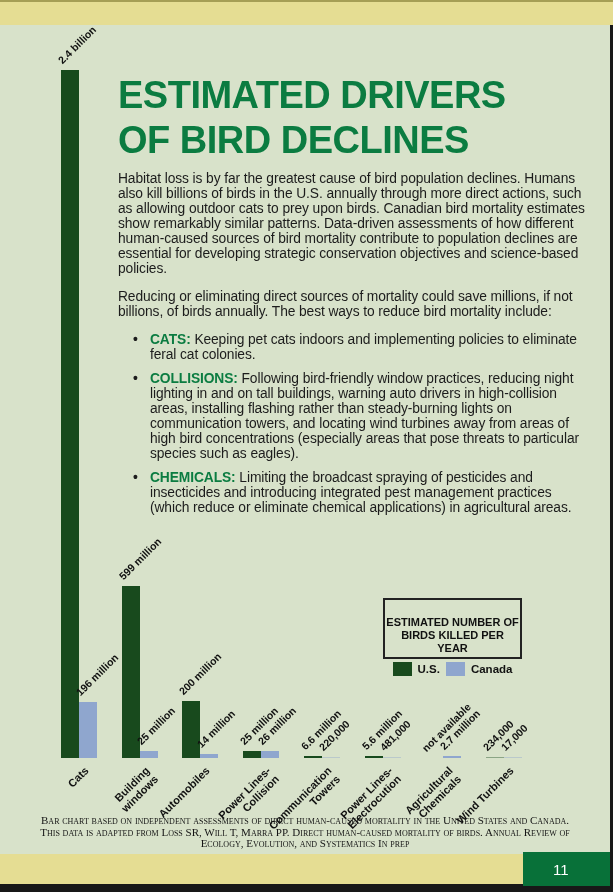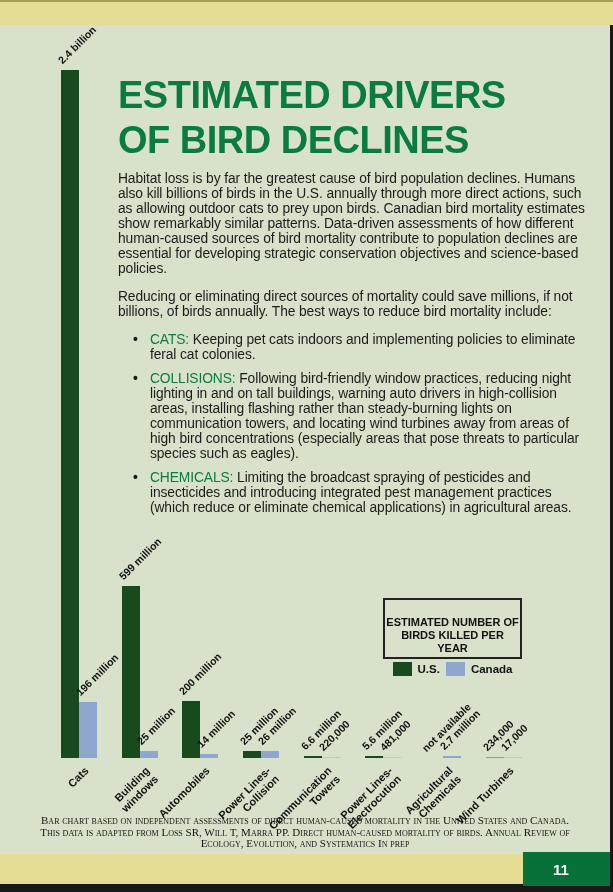--- a/index.html
+++ b/index.html
@@ -16,21 +16,21 @@
 
   .title { position:absolute; left:118px; top:48px; color:#0b7c41; font-weight:bold;
            font-size:38px; line-height:45px; letter-spacing:-0.5px; }
 
   .body-text { position:absolute; left:118px; top:146px; width:472px; color:#1c1c1c;
                font-size:13.8px; line-height:15px; letter-spacing:-0.1px; }
   .body-text p { margin-bottom:13px; }
   .bullets { list-style:none; margin-top:3px; }
   .bullets li { position:relative; padding-left:32px; margin-bottom:9px; }
   .bullets li .dot { position:absolute; left:15px; top:0; color:#1c1c1c; font-weight:bold; }
-  .kw { color:#0b7c41; font-weight:normal; }
+  .kw { color:#0b7c41; font-weight:bold; }
 
   
   .chart { position:absolute; left:0; top:0; width:610px; height:829px; pointer-events:none; }
   .bar { position:absolute; }
   .bar-us { background:#184a1d; }
   .bar-canada { background:#8fa6ce; }
   .value-label { position:absolute; white-space:nowrap; font-size:10.5px; font-weight:bold; color:#111;
                  transform:rotate(-45deg); transform-origin:0 100%; }
   .cat-label { position:absolute; width:92px; text-align:right; font-size:11px; font-weight:bold;
                color:#111; line-height:11.5px; transform:rotate(-45deg); transform-origin:100% 0; }
@@ -44,21 +44,21 @@
   .swatch-us { background:#184a1d; }
   .swatch-canada { background:#8fa6ce; }
   .legend-label { font-size:11.5px; font-weight:bold; color:#111; }
 
   .caption { position:absolute; left:35px; top:790px; width:540px; text-align:center;
              font-family:Liberation Serif, serif; font-variant:small-caps;
              font-size:11px; line-height:11.5px; color:#151515; }
 
   .pagenum-box { position:absolute; left:523px; top:852px; width:87px; height:34px;
                  background:#087139; display:flex; align-items:center; }
-  .pagenum { color:#ffffff; font-weight:bold; font-size:15px; margin-left:30px; }
+  .pagenum { color:#ffffff; font-weight:normal; font-size:15px; margin-left:30px; }
 </style>
 </head>
 <body>
 
 <div class="page">
   <div class="band-top-line"></div>
   <div class="band-top"></div>
 
   <div class="content">
 

